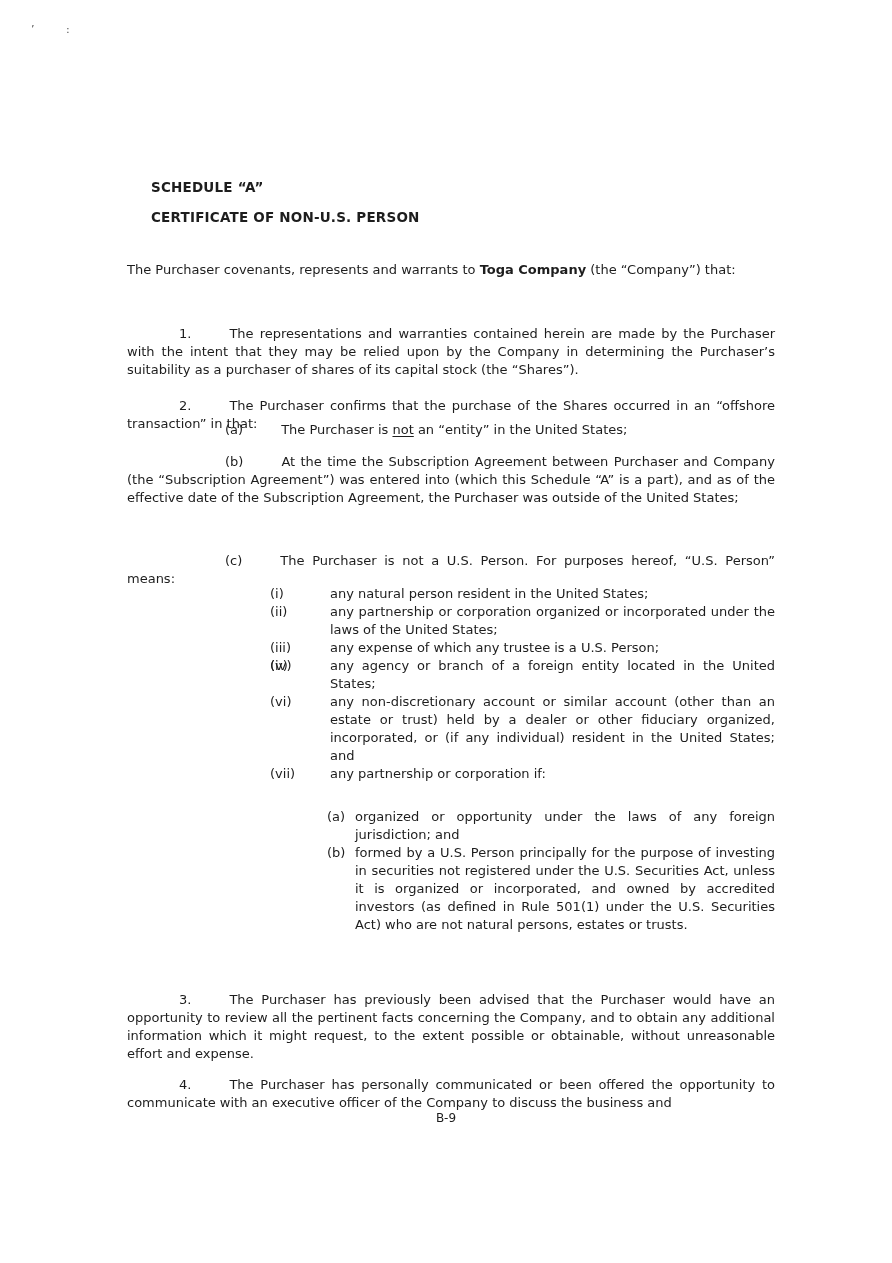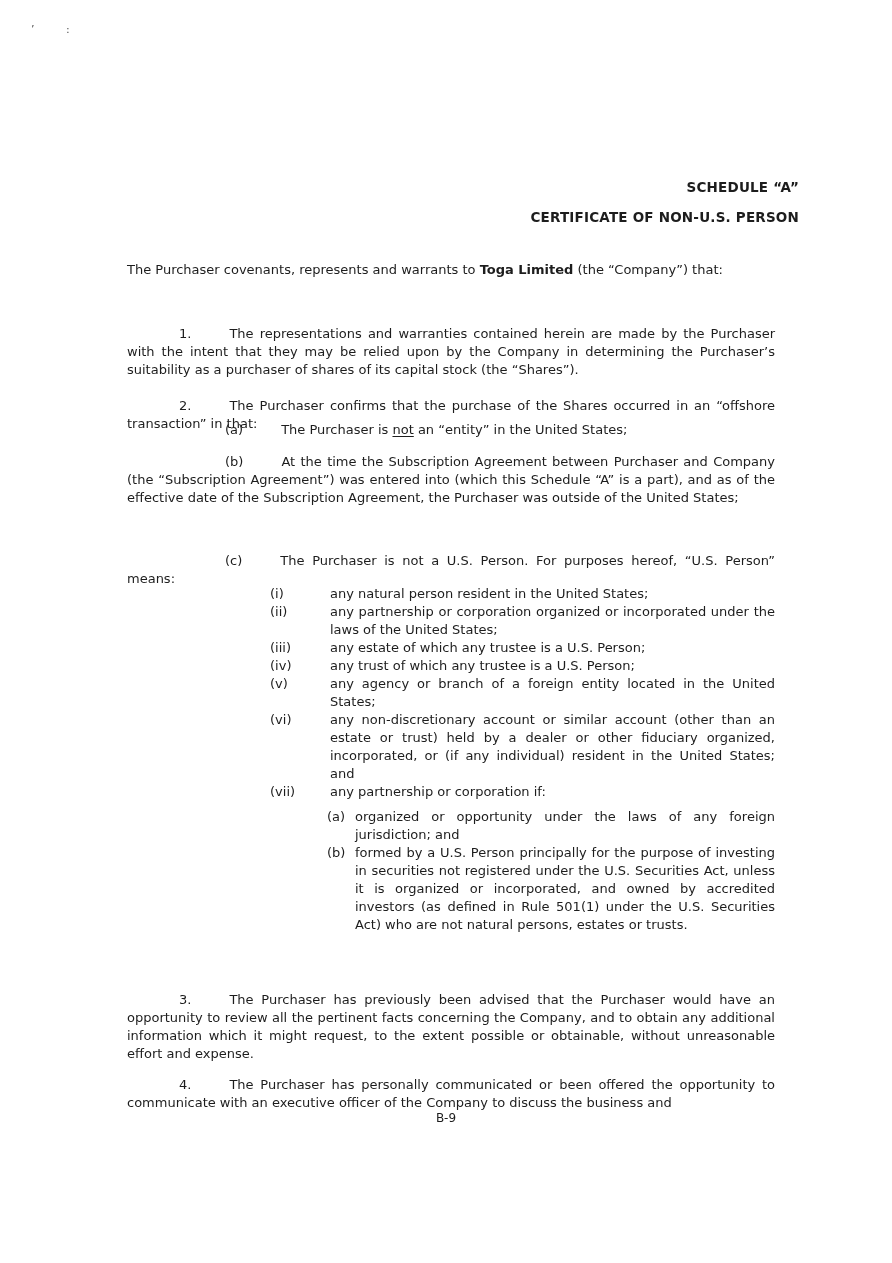--- a/index.html
+++ b/index.html
@@ -11,21 +11,21 @@
     background: #ffffff;
     font-family: "DejaVu Sans", "Liberation Sans", sans-serif;
     font-size: 13px;
     line-height: 18px;
     color: #1d1d1d;
     overflow: hidden;
   }
   .block { position: absolute; left: 127px; width: 648px; }
   .heading {
     font-weight: bold;
-    text-align: right;
+    text-align: left;
     padding-left: 24px;
     font-size: 13.5px;
     letter-spacing: 0.2px;
   }
   .just { text-align: justify; }
   .sec  { text-indent: 52px; margin-top: 28px; }
   .sub  { text-indent: 98px; }
   .tab  { display: inline-block; width: 38px; }
   .ritem { position: relative; padding-left: 203px; }
   .rmark { position: absolute; left: 143px; top: 0; }
@@ -46,37 +46,37 @@
 
 <div class="page">
 
   <span class="artifact m1">’</span>
   <span class="artifact m2">:</span>
 
   <div class="block heading" style="top:178px">SCHEDULE “A”</div>
 
   <div class="block heading" style="top:208px">CERTIFICATE OF NON-U.S. PERSON</div>
 
-  <div class="block" style="top:261px"><span>The Purchaser covenants, represents and warrants to </span><b>Toga Limited</b><span> (the “Company”) that:</span></div>
+  <div class="block" style="top:261px"><span>The Purchaser covenants, represents and warrants to </span><b>Toga Company</b><span> (the “Company”) that:</span></div>
 
   <div class="block just sec" style="top:297px"><span>1.</span><span class="tab"></span><span>The representations and warranties contained herein are made by the Purchaser with the intent that they may be relied upon by the Company in determining the Purchaser’s suitability as a purchaser of shares of its capital stock (the “Shares”).</span></div>
 
   <div class="block just sec" style="top:369px"><span>2.</span><span class="tab"></span><span>The Purchaser confirms that the purchase of the Shares occurred in an “offshore transaction” in that:</span></div>
 
   <div class="block sub" style="top:421px"><span>(a)</span><span class="tab"></span><span>The Purchaser is </span><span class="u">not</span><span> an “entity” in the United States;</span></div>
 
   <div class="block just sub" style="top:453px"><span>(b)</span><span class="tab"></span><span>At the time the Subscription Agreement between Purchaser and Company (the “Subscription Agreement”) was entered into (which this Schedule “A” is a part), and as of the effective date of the Subscription Agreement, the Purchaser was outside of the United States;</span></div>
 
   <div class="block just sub" style="top:552px"><span>(c)</span><span class="tab"></span><span>The Purchaser is not a U.S. Person.  For purposes hereof, “U.S. Person” means:</span></div>
 
   <div class="block" style="top:585px">
     <div class="ritem just"><span class="rmark">(i)</span><span>any natural person resident in the United States;</span></div>
     <div class="ritem just"><span class="rmark">(ii)</span><span>any partnership or corporation organized or incorporated under the laws of the United States;</span></div>
-    <div class="ritem just"><span class="rmark">(iii)</span><span>any estate of which any trustee is a U.S. Person;</span></div>
-    <div class="ritem just"><span class="rmark">(iv)</span><span>any trust of which any trustee is a U.S. Person;</span></div>
+    <div class="ritem just"><span class="rmark">(iii)</span><span>any expense of which any trustee is a U.S. Person;</span></div>
+    <div class="ritem just"><span class="rmark">(iv)</span></div>
     <div class="ritem just"><span class="rmark">(v)</span><span>any agency or branch of a foreign entity located in the United States;</span></div>
     <div class="ritem just"><span class="rmark">(vi)</span><span>any non-discretionary account or similar account (other than an estate or trust) held by a dealer or other fiduciary organized, incorporated, or (if any individual) resident in the United States; and</span></div>
     <div class="ritem just"><span class="rmark">(vii)</span><span>any partnership or corporation if:</span></div>
   </div>
 
   <div class="block" style="top:808px">
     <div class="aitem just"><span class="amark">(a)</span><span>organized or opportunity under the laws of any foreign jurisdiction; and</span></div>
     <div class="aitem just"><span class="amark">(b)</span><span>formed by a U.S. Person principally for the purpose of investing in securities not registered under the U.S. Securities Act, unless it is organized or incorporated, and owned by accredited investors (as defined in Rule 501(1) under the U.S. Securities Act) who are not natural persons, estates or trusts.</span></div>
   </div>
 

